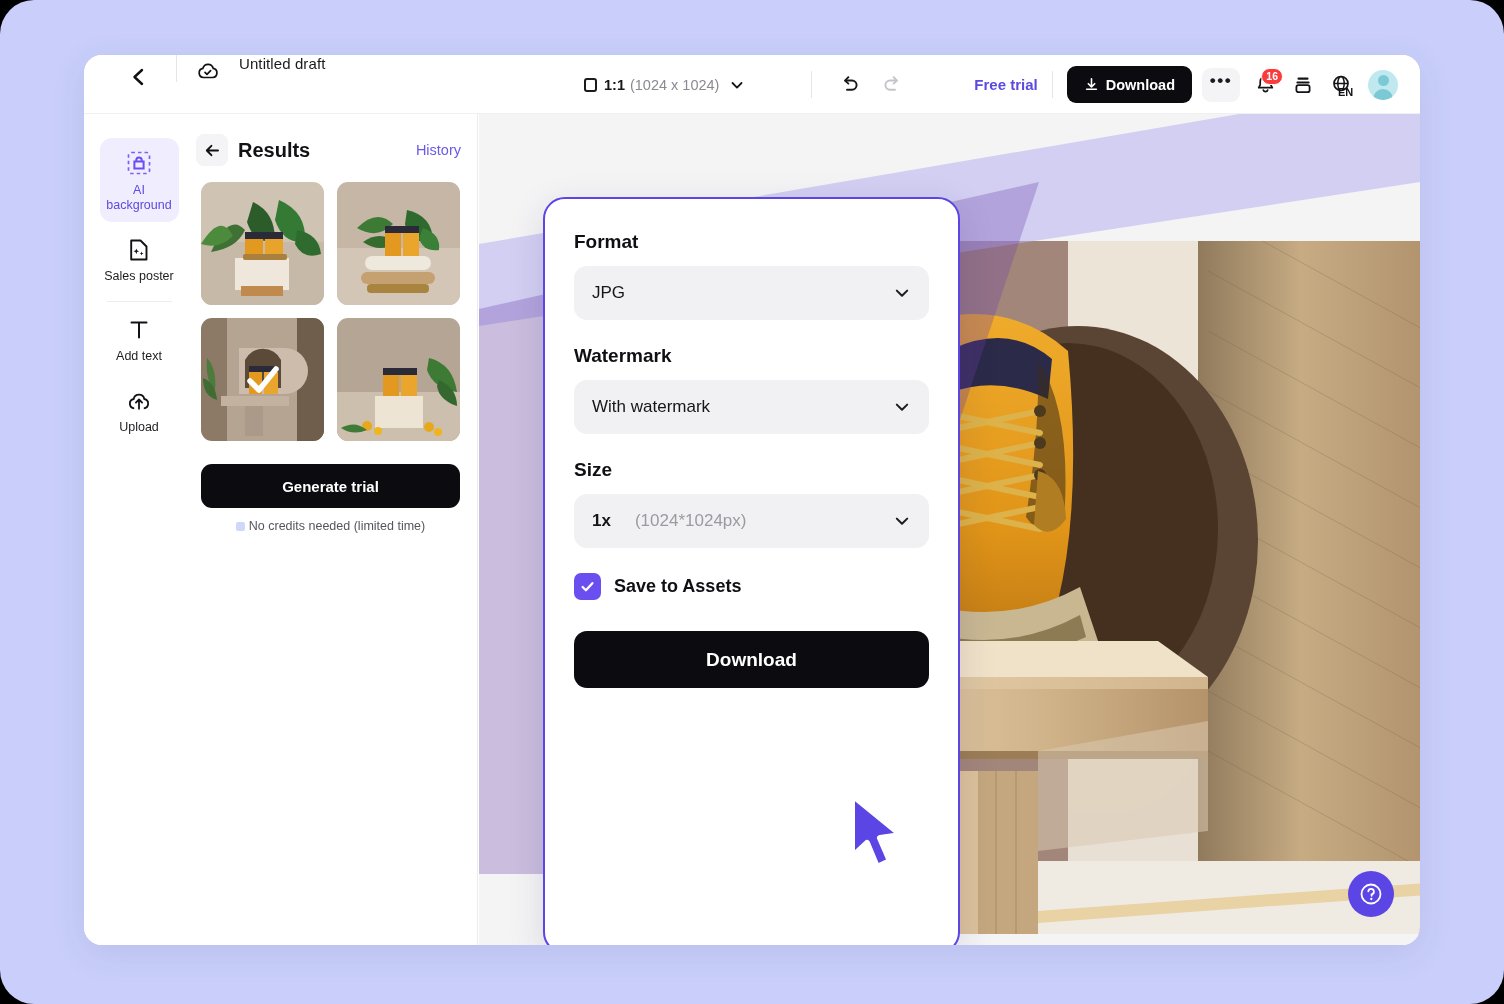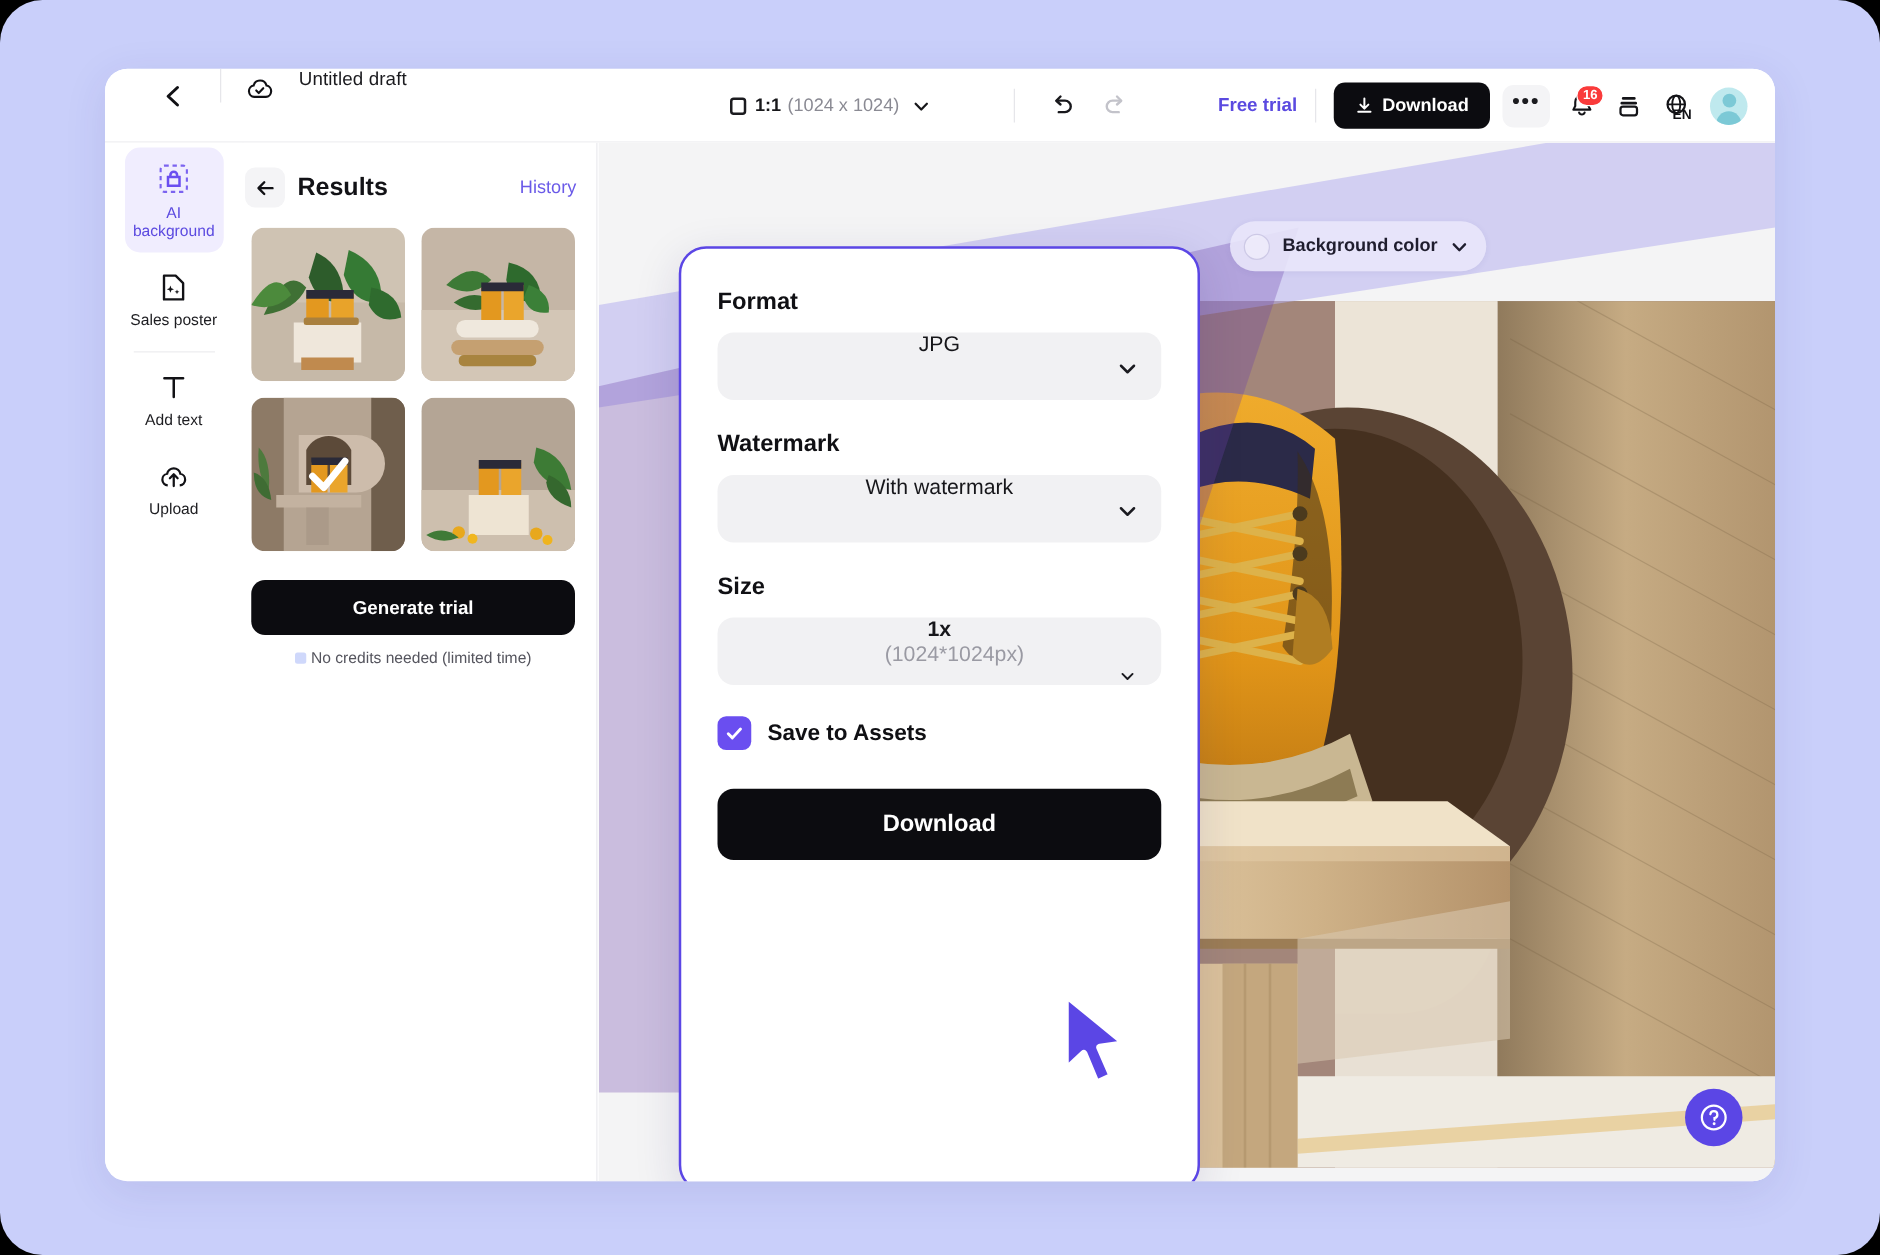--- a/index.html
+++ b/index.html
@@ -96,21 +96,21 @@
   }
   .avatar::after {
     content: ''; position: absolute; width: 20px; height: 13px; border-radius: 10px 10px 0 0;
     background: #7cc9d6; left: 5px; top: 19px;
   }
   .lang { position: relative; display:flex; align-items:center; justify-content:center; width:38px; height:38px; cursor:pointer;}
   .lang-txt { position:absolute; font-size: 11px; font-weight: bold; color:#121216; left:16px; top:20px; }
 
   
   .rail {
-    position: absolute; left: 0; top: 57px; width: 111px; height: 831px;
+    position: absolute; left: 0; top: 77px; width: 111px; height: 831px;
     background: #fff; border-right: 1px solid #ececef;
     padding-top: 6px;
   }
   .rail-item {
     width: 79px; margin: 0 auto 4px; border-radius: 12px;
     display: flex; flex-direction: column; align-items: center;
     padding: 11px 2px 9px; cursor: pointer;
   }
   .rail-item.active { background: #f0edfe; }
   .rail-label {
@@ -198,21 +198,21 @@
     background: #fff; border: 2.5px solid #5b46e5; border-radius: 22px;
     z-index: 10; padding: 32px 29px 0;
     box-shadow: 0 10px 36px rgba(40,30,100,.13);
   }
   .m-label {
     font-size: 19px; font-weight: bold; color: #101014; margin-bottom: 13px;
   }
   .m-select {
     height: 54px; background: #f1f1f3; border-radius: 13px;
     display: flex; align-items: center; padding: 0 18px;
-    font-size: 17px; color: #16161a; cursor: pointer; margin-bottom: 25px; flex-direction: column;
+    font-size: 17px; color: #16161a; cursor: pointer; margin-bottom: 25px;
   }
   .m-select .chev { margin-left: auto; }
   .m-sub { color: #9a9aa3; margin-left: 24px; }
   .m-check-row { display: flex; align-items: center; gap: 13px; margin-top: 6px; }
   .m-checkbox {
     width: 27px; height: 27px; border-radius: 7px; background: #6a4ef0;
     display: flex; align-items: center; justify-content: center; cursor: pointer;
   }
   .m-check-label { font-size: 18px; font-weight: bold; color: #101014; }
   .m-dl-btn {
@@ -525,27 +525,20 @@
         </svg>
       </div>
 
       <svg class="purple-wedge" viewBox="0 0 941 831">
         <polygon points="0,146 941,-70 941,60 0,200" fill="#b9b3f0" opacity="0"></polygon>
         <polygon points="0,130 760,0 941,0 941,68 0,212" fill="#b7b1ee" opacity=".55"></polygon>
         <polygon points="0,190 941,40 941,760 0,760" fill="#7a4fb5" opacity="0"></polygon>
         <polygon points="0,195 560,68 330,760 0,760" fill="#6b3fa8" opacity=".30"></polygon>
       </svg>
 
-      <div class="bgcolor-pill">
-        <div class="bgcolor-swatch"></div>
-        <span class="bgcolor-label">Background color</span>
-        <svg width="15" height="15" viewBox="0 0 15 15">
-          <path d="M3 5.5 L7.5 10.2 L12 5.5" fill="none" stroke="#1f1d2e" stroke-width="1.9" stroke-linecap="round" stroke-linejoin="round"></path>
-        </svg>
-      </div>
 
       <div class="help-btn">
         <svg width="26" height="26" viewBox="0 0 26 26">
           <circle cx="13" cy="13" r="9.5" fill="none" stroke="#fff" stroke-width="1.8"></circle>
           <path d="M10.3 10.4 a2.8 2.8 0 1 1 3.3 3 v1.4" fill="none" stroke="#fff" stroke-width="1.8" stroke-linecap="round"></path>
           <circle cx="13.3" cy="18" r="1.15" fill="#fff"></circle>
         </svg>
       </div>
     </div>
 

